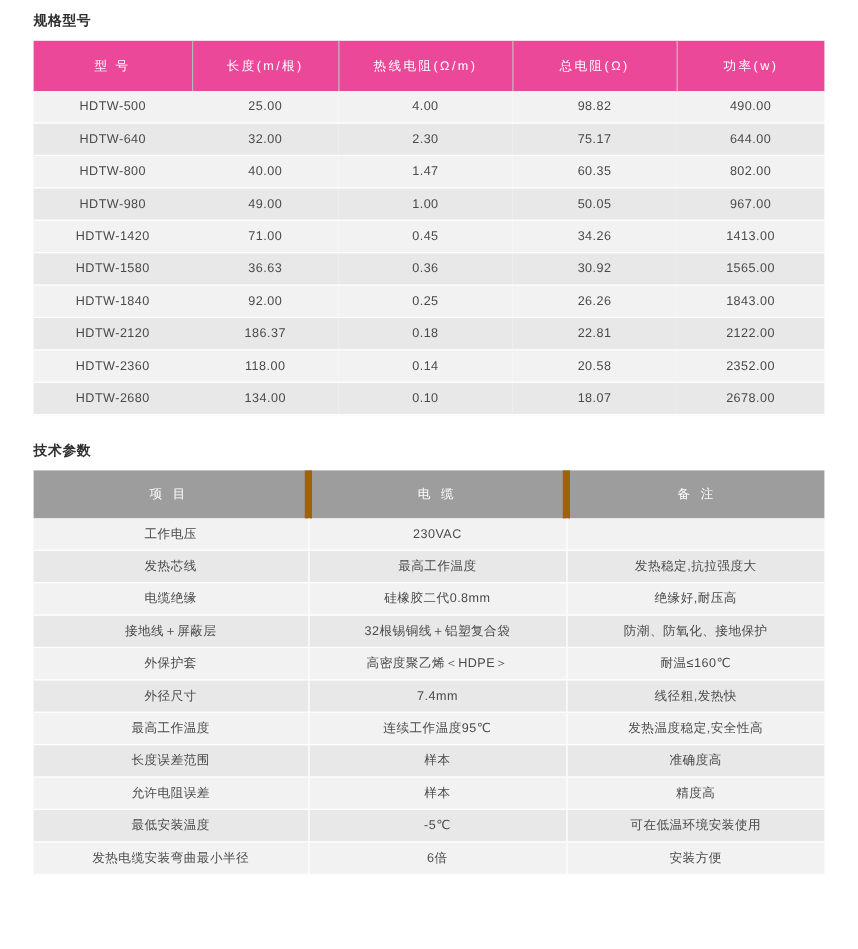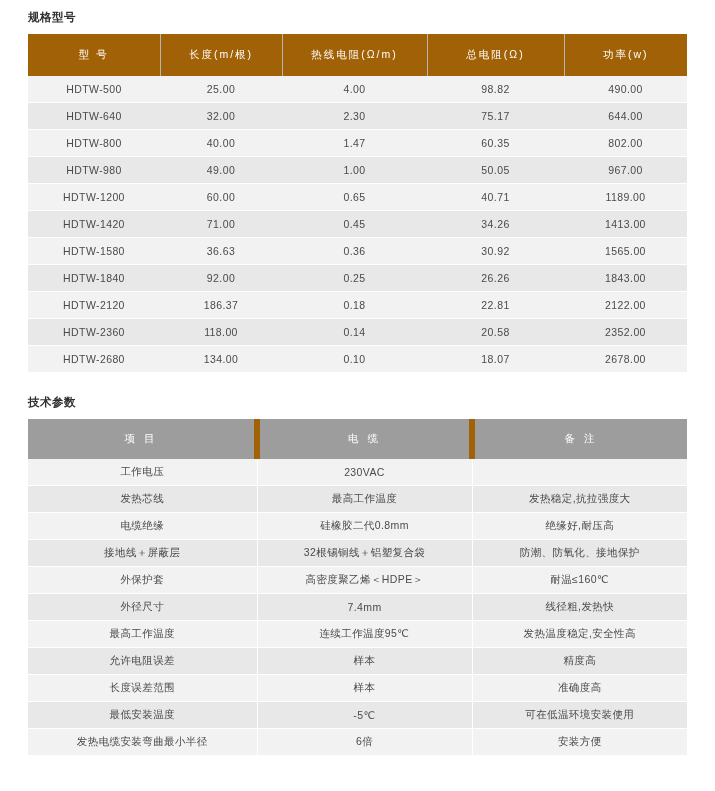--- a/index.html
+++ b/index.html
@@ -33,21 +33,21 @@
     margin: 0 0 9px 0;
     letter-spacing: 0.5px;
   }
   table {
     border-collapse: collapse;
     width: 659px;
     table-layout: fixed;
   }
   
   .spec-table th {
-    background: #a16207;
+    background: #ec4899;
     color: #ffffff;
     font-weight: normal;
     font-size: 10.5px;
     height: 40px;
     letter-spacing: 2px;
     border-right: 1px solid #b5b5b5;
     vertical-align: middle;
   }
   .spec-table th:last-child { border-right: none; }
   .spec-table td {
@@ -137,27 +137,20 @@
           <td>802.00</td>
         </tr>
         <tr>
           <td>HDTW-980</td>
           <td>49.00</td>
           <td>1.00</td>
           <td>50.05</td>
           <td>967.00</td>
         </tr>
         <tr>
-          <td>HDTW-1200</td>
-          <td>60.00</td>
-          <td>0.65</td>
-          <td>40.71</td>
-          <td>1189.00</td>
-        </tr>
-        <tr>
           <td>HDTW-1420</td>
           <td>71.00</td>
           <td>0.45</td>
           <td>34.26</td>
           <td>1413.00</td>
         </tr>
         <tr>
           <td>HDTW-1580</td>
           <td>36.63</td>
           <td>0.36</td>
@@ -241,30 +234,30 @@
           <td>外径尺寸</td>
           <td class="spaced">7.4mm</td>
           <td>线径粗,发热快</td>
         </tr>
         <tr>
           <td>最高工作温度</td>
           <td>连续工作温度95℃</td>
           <td>发热温度稳定,安全性高</td>
         </tr>
         <tr>
+          <td>长度误差范围</td>
+          <td>样本</td>
+          <td>准确度高</td>
+        </tr>
+        <tr>
           <td>允许电阻误差</td>
           <td>样本</td>
           <td>精度高</td>
         </tr>
         <tr>
-          <td>长度误差范围</td>
-          <td>样本</td>
-          <td>准确度高</td>
-        </tr>
-        <tr>
           <td>最低安装温度</td>
           <td>-5℃</td>
           <td>可在低温环境安装使用</td>
         </tr>
         <tr>
           <td>发热电缆安装弯曲最小半径</td>
           <td>6倍</td>
           <td>安装方便</td>
         </tr>
 

